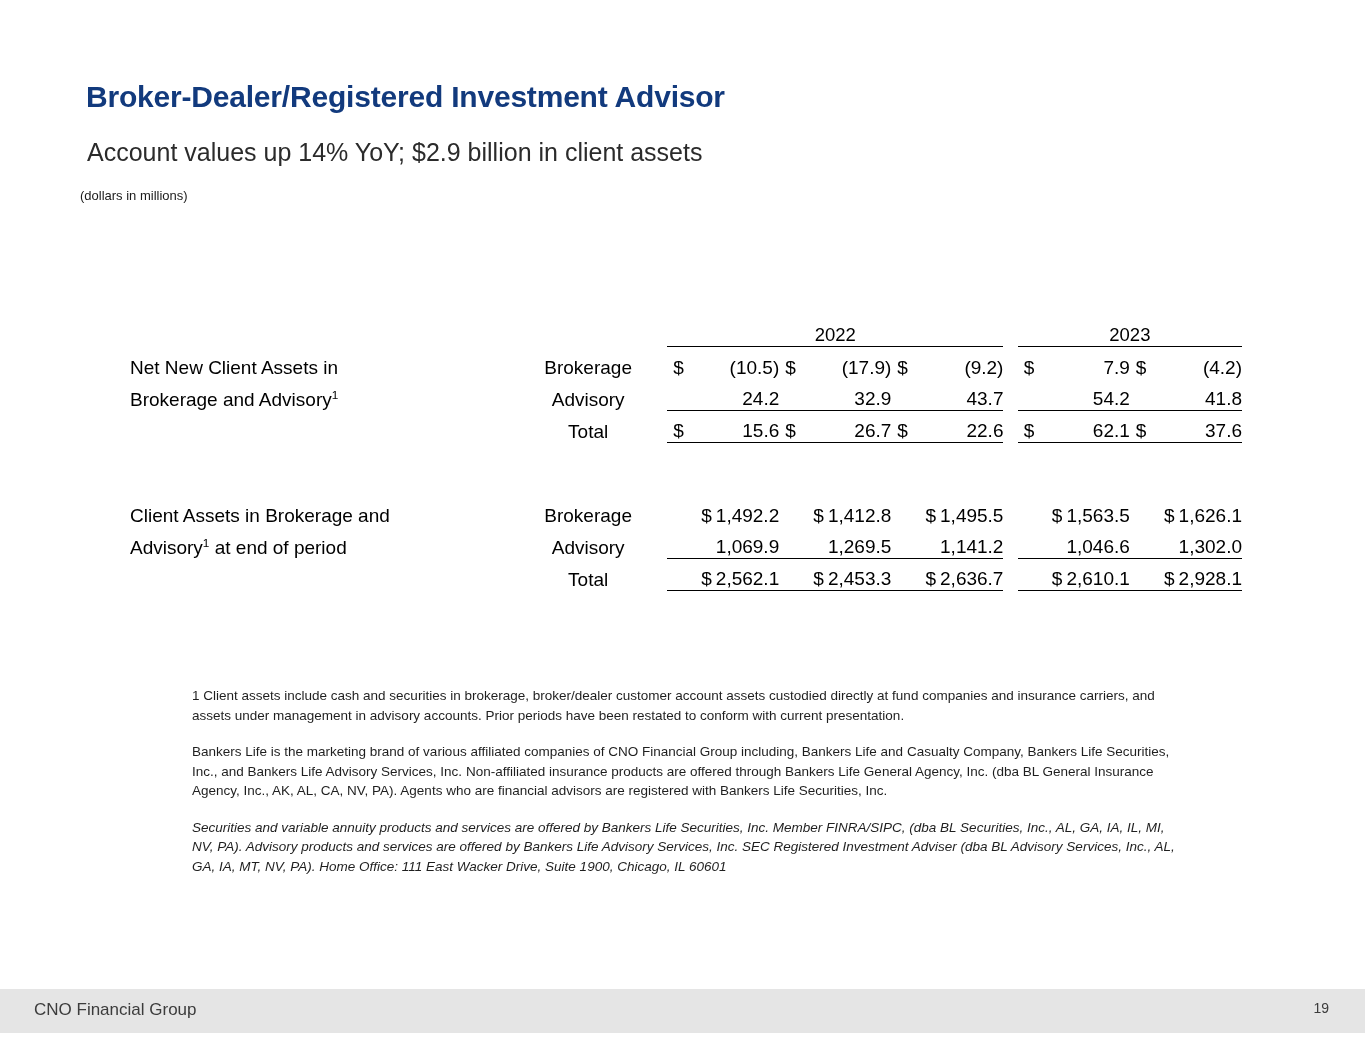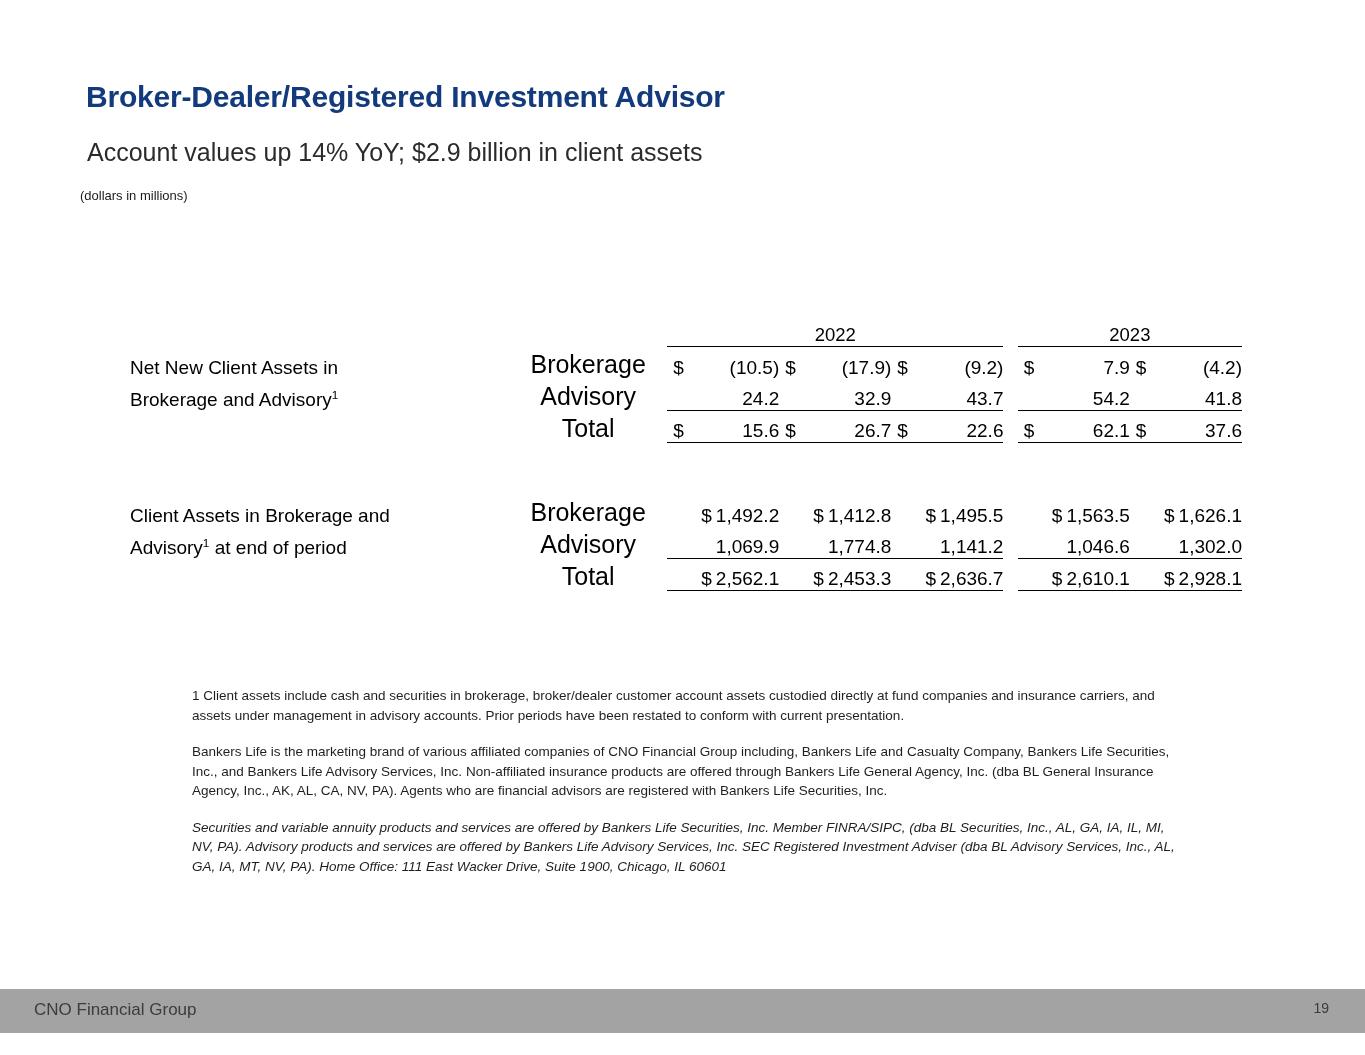--- a/index.html
+++ b/index.html
@@ -95,21 +95,21 @@
   .row-h { height: 32px; }
   .rowlabel-bold {
     font-weight: bold;
     font-size: 19px;
     text-align: left;
     padding-left: 2px;
     white-space: nowrap;
   }
   .sublabel {
     text-align: center;
-    font-size: 25px;
+    font-size: 19px;
     white-space: nowrap;
   }
   .num {
     text-align: right;
     font-size: 19px;
     white-space: nowrap;
     padding-right: 4px;
     position: relative;
   }
   .num .dollar {
@@ -141,21 +141,21 @@
   .footnotes p { margin: 0 0 17px 0; }
   .footnotes p:last-child { margin-bottom: 0; font-style: italic; }
 
   
   .footer-bar {
     position: absolute;
     left: 0;
     bottom: 22px;
     width: 1365px;
     height: 44px;
-    background: #a3a3a3;
+    background: #e5e5e5;
   }
   .footer-left {
     position: absolute;
     left: 34px;
     top: 11px;
     font-size: 17px;
     color: #3c3c3c;
   }
   .footer-right {
     position: absolute;
@@ -246,21 +246,21 @@
       <td class="num attached"><span class="dollar">$</span><span>1,495.5</span></td>
       <td></td>
       <td class="num attached"><span class="dollar">$</span><span>1,563.5</span></td>
       <td class="num attached"><span class="dollar">$</span><span>1,626.1</span></td>
     </tr>
 
     <tr class="row-h">
       <td class="rowlabel-bold"><span>Advisory</span><sup>1</sup><span> at end of period</span></td>
       <td class="sublabel">Advisory</td>
       <td class="num attached rule-bot"><span>1,069.9</span></td>
-      <td class="num attached rule-bot"><span>1,774.8</span></td>
+      <td class="num attached rule-bot"><span>1,269.5</span></td>
       <td class="num attached rule-bot"><span>1,141.2</span></td>
       <td></td>
       <td class="num attached rule-bot"><span>1,046.6</span></td>
       <td class="num attached rule-bot"><span>1,302.0</span></td>
     </tr>
 
     <tr class="row-h">
       <td></td>
       <td class="sublabel">Total</td>
       <td class="num attached rule-bot"><span class="dollar">$</span><span>2,562.1</span></td>

